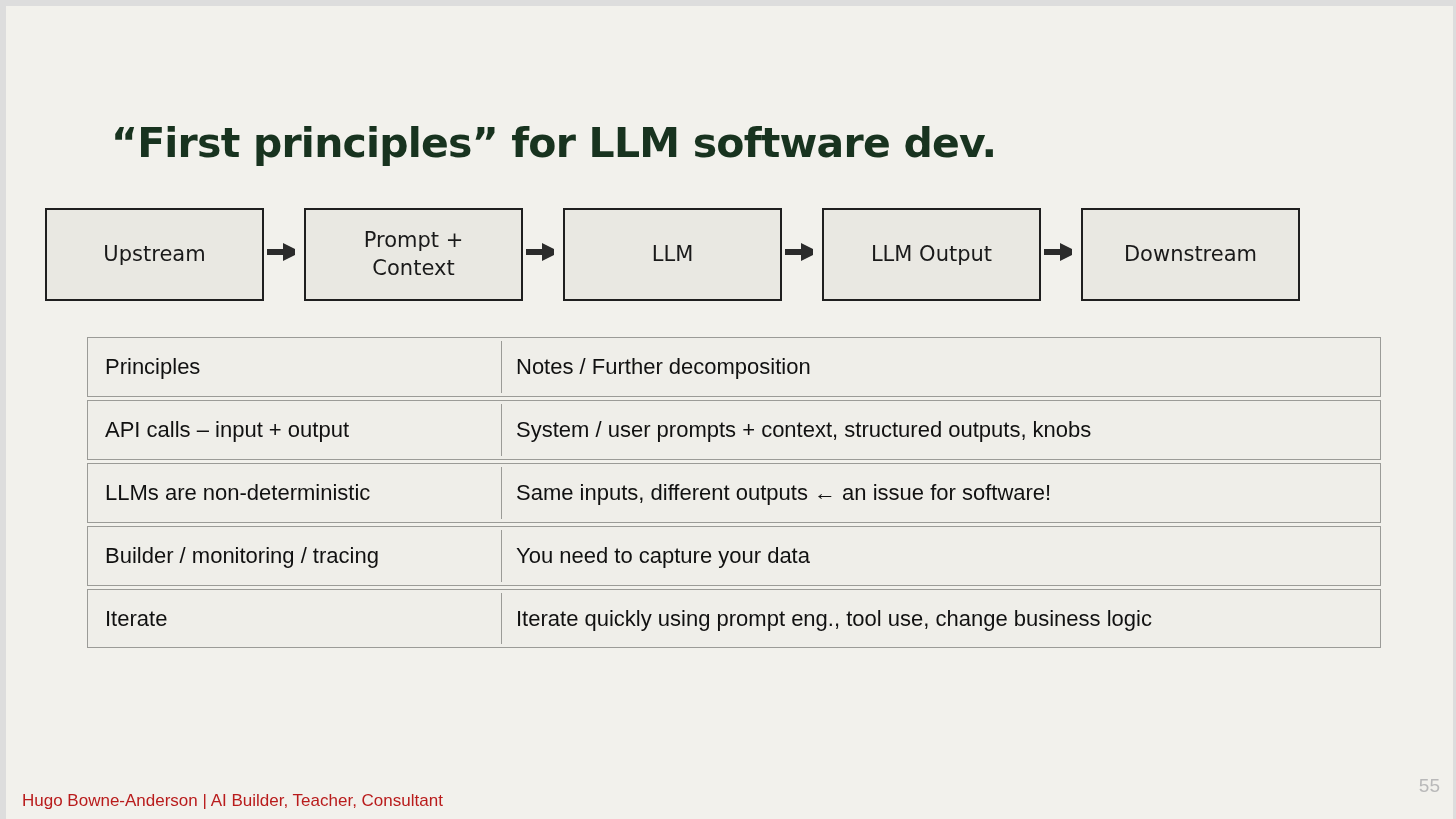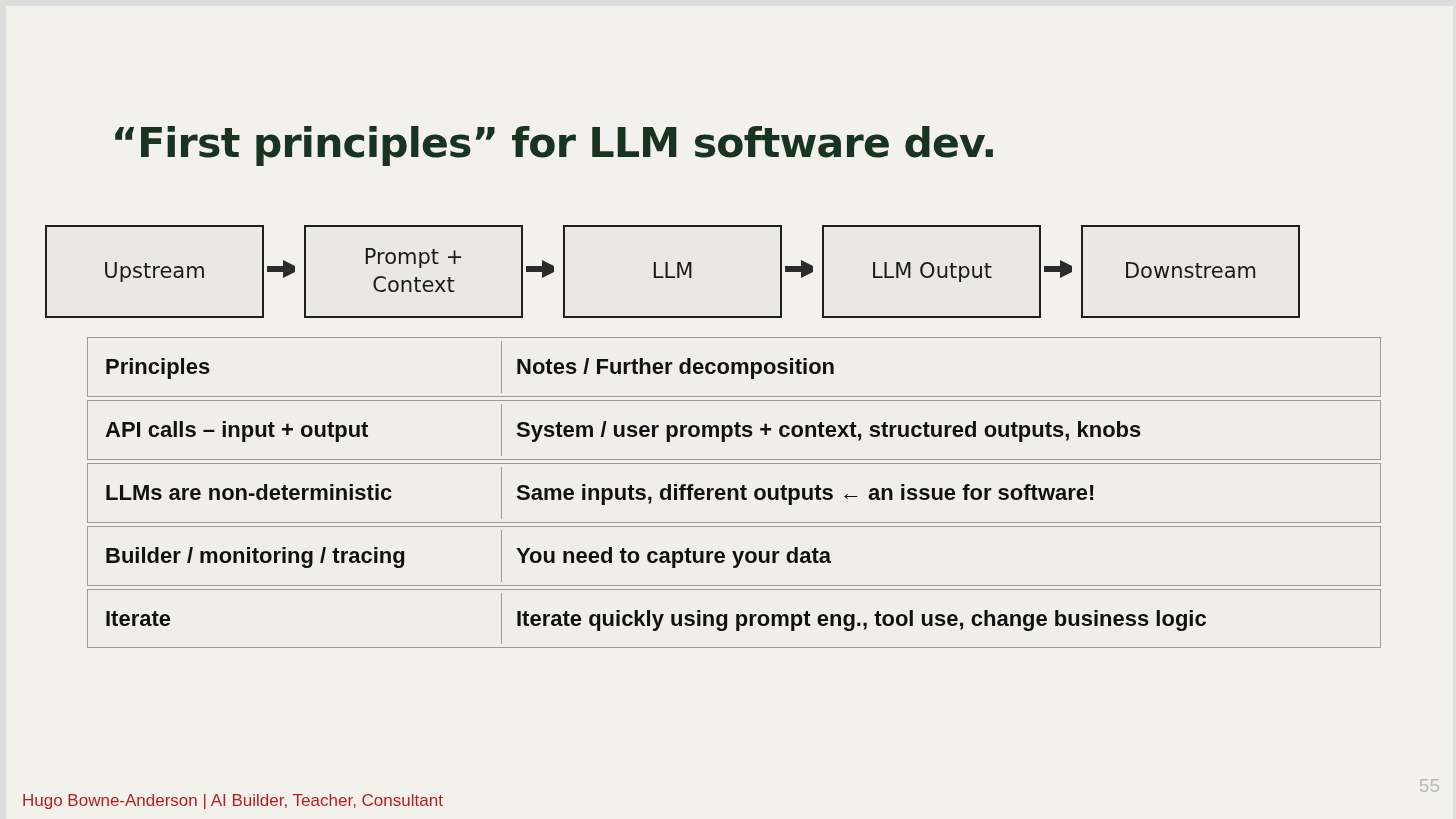--- a/index.html
+++ b/index.html
@@ -26,21 +26,21 @@
     position:absolute;left:102px;top:110px;
     font-family:"DejaVu Sans",sans-serif;
     font-weight:bold;
     font-size:41px;
     letter-spacing:-0.8px;
     color:var(--title-green);
     white-space:nowrap;
   }
   
   .flow{
-    position:absolute;left:36px;top:216px;
+    position:absolute;left:36px;top:199px;
     width:1212px;height:93px;
     display:flex;align-items:stretch;
   }
   .flow-box{
     width:219px;height:93px;
     background:var(--box-fill);
     border:2px solid var(--box-border);
     display:flex;align-items:center;justify-content:center;
     text-align:center;
     font-family:"DejaVu Sans",sans-serif;
@@ -64,23 +64,22 @@
   .ptable{
     position:absolute;left:78px;top:328px;width:1300px;
     display:flex;flex-direction:column;gap:3px;
     font-size:22px;
   }
   .trow{
     display:flex;
     background:var(--table-fill);
     border:1px solid var(--table-border);
     min-height:59px;
-    font-weight:bold;
   }
-  .trow.header{font-weight:bold;}
+  .trow.header{font-weight:normal;}
   .cell{
     display:flex;align-items:center;
     padding:10px 14px;
     line-height:1.45;
   }
   .cell.principle{
     width:411px;flex-shrink:0;
     border-right:1px solid var(--table-border);
   }
   .cell.notes{flex:1;}

